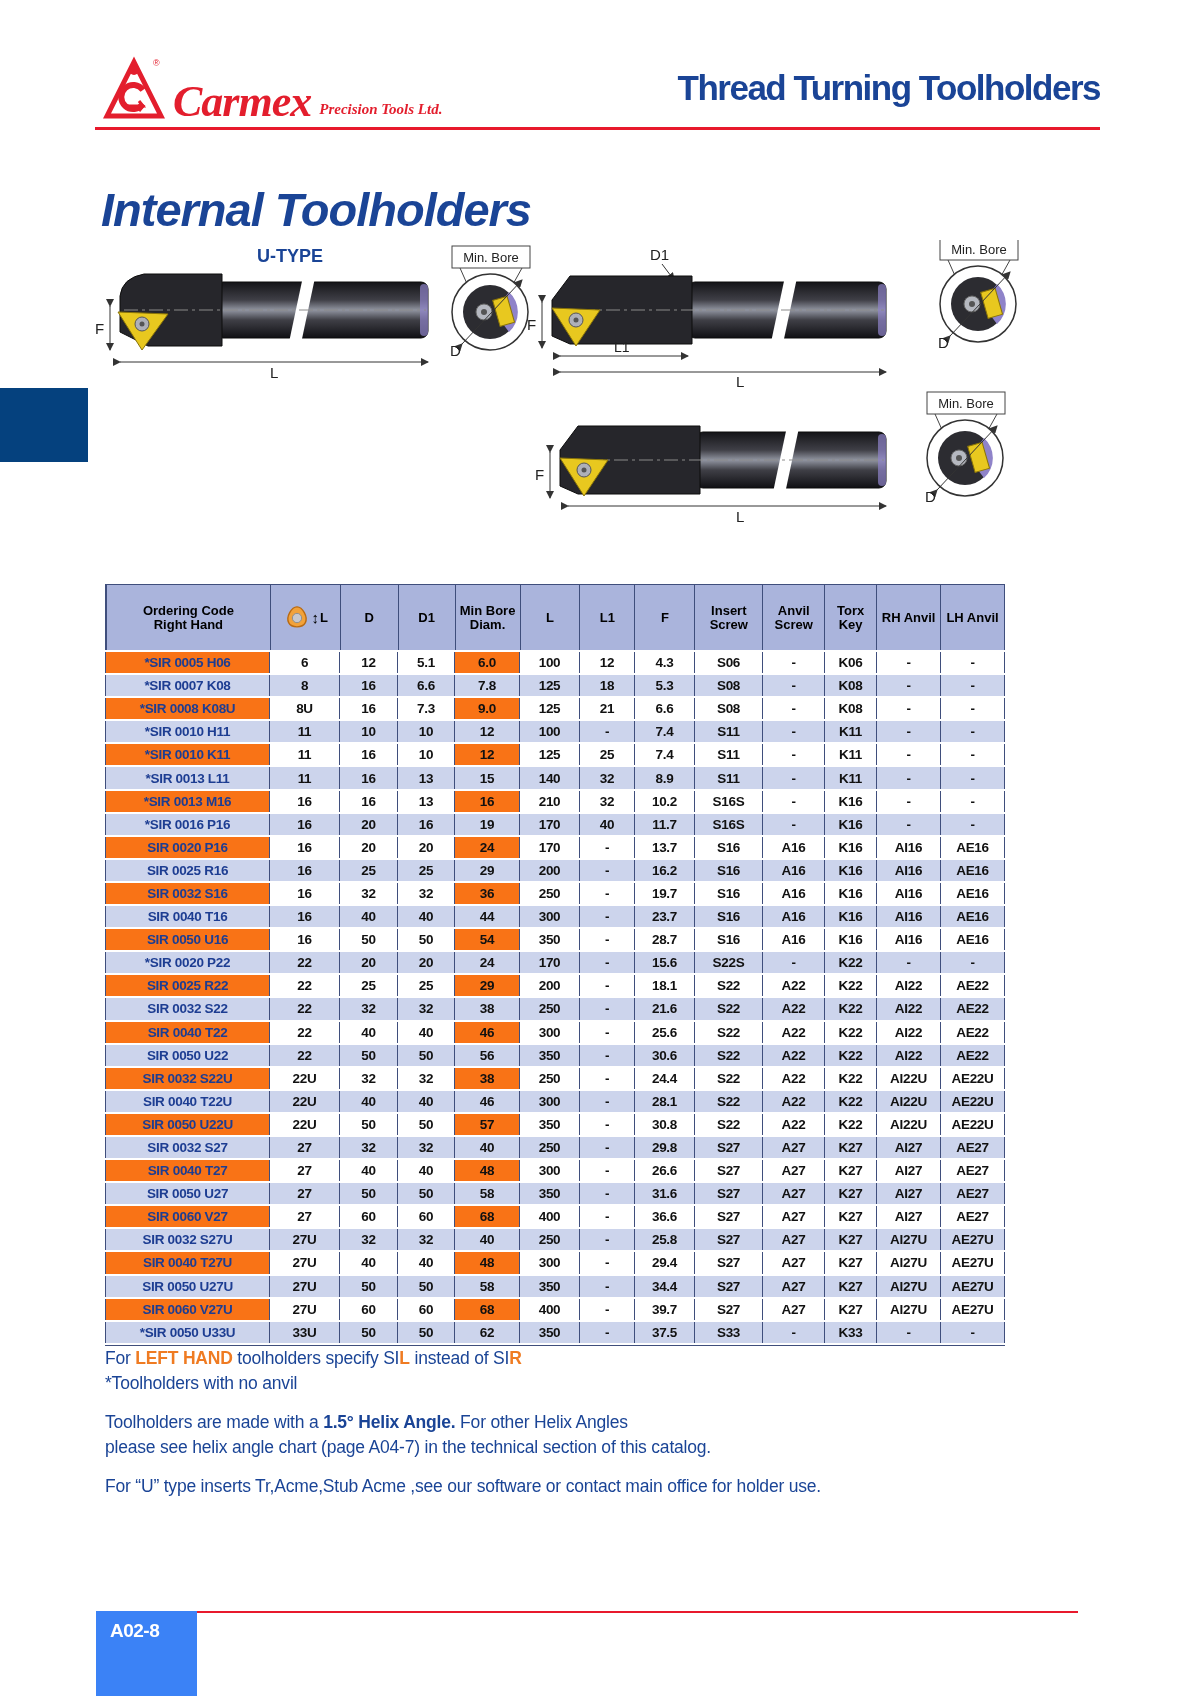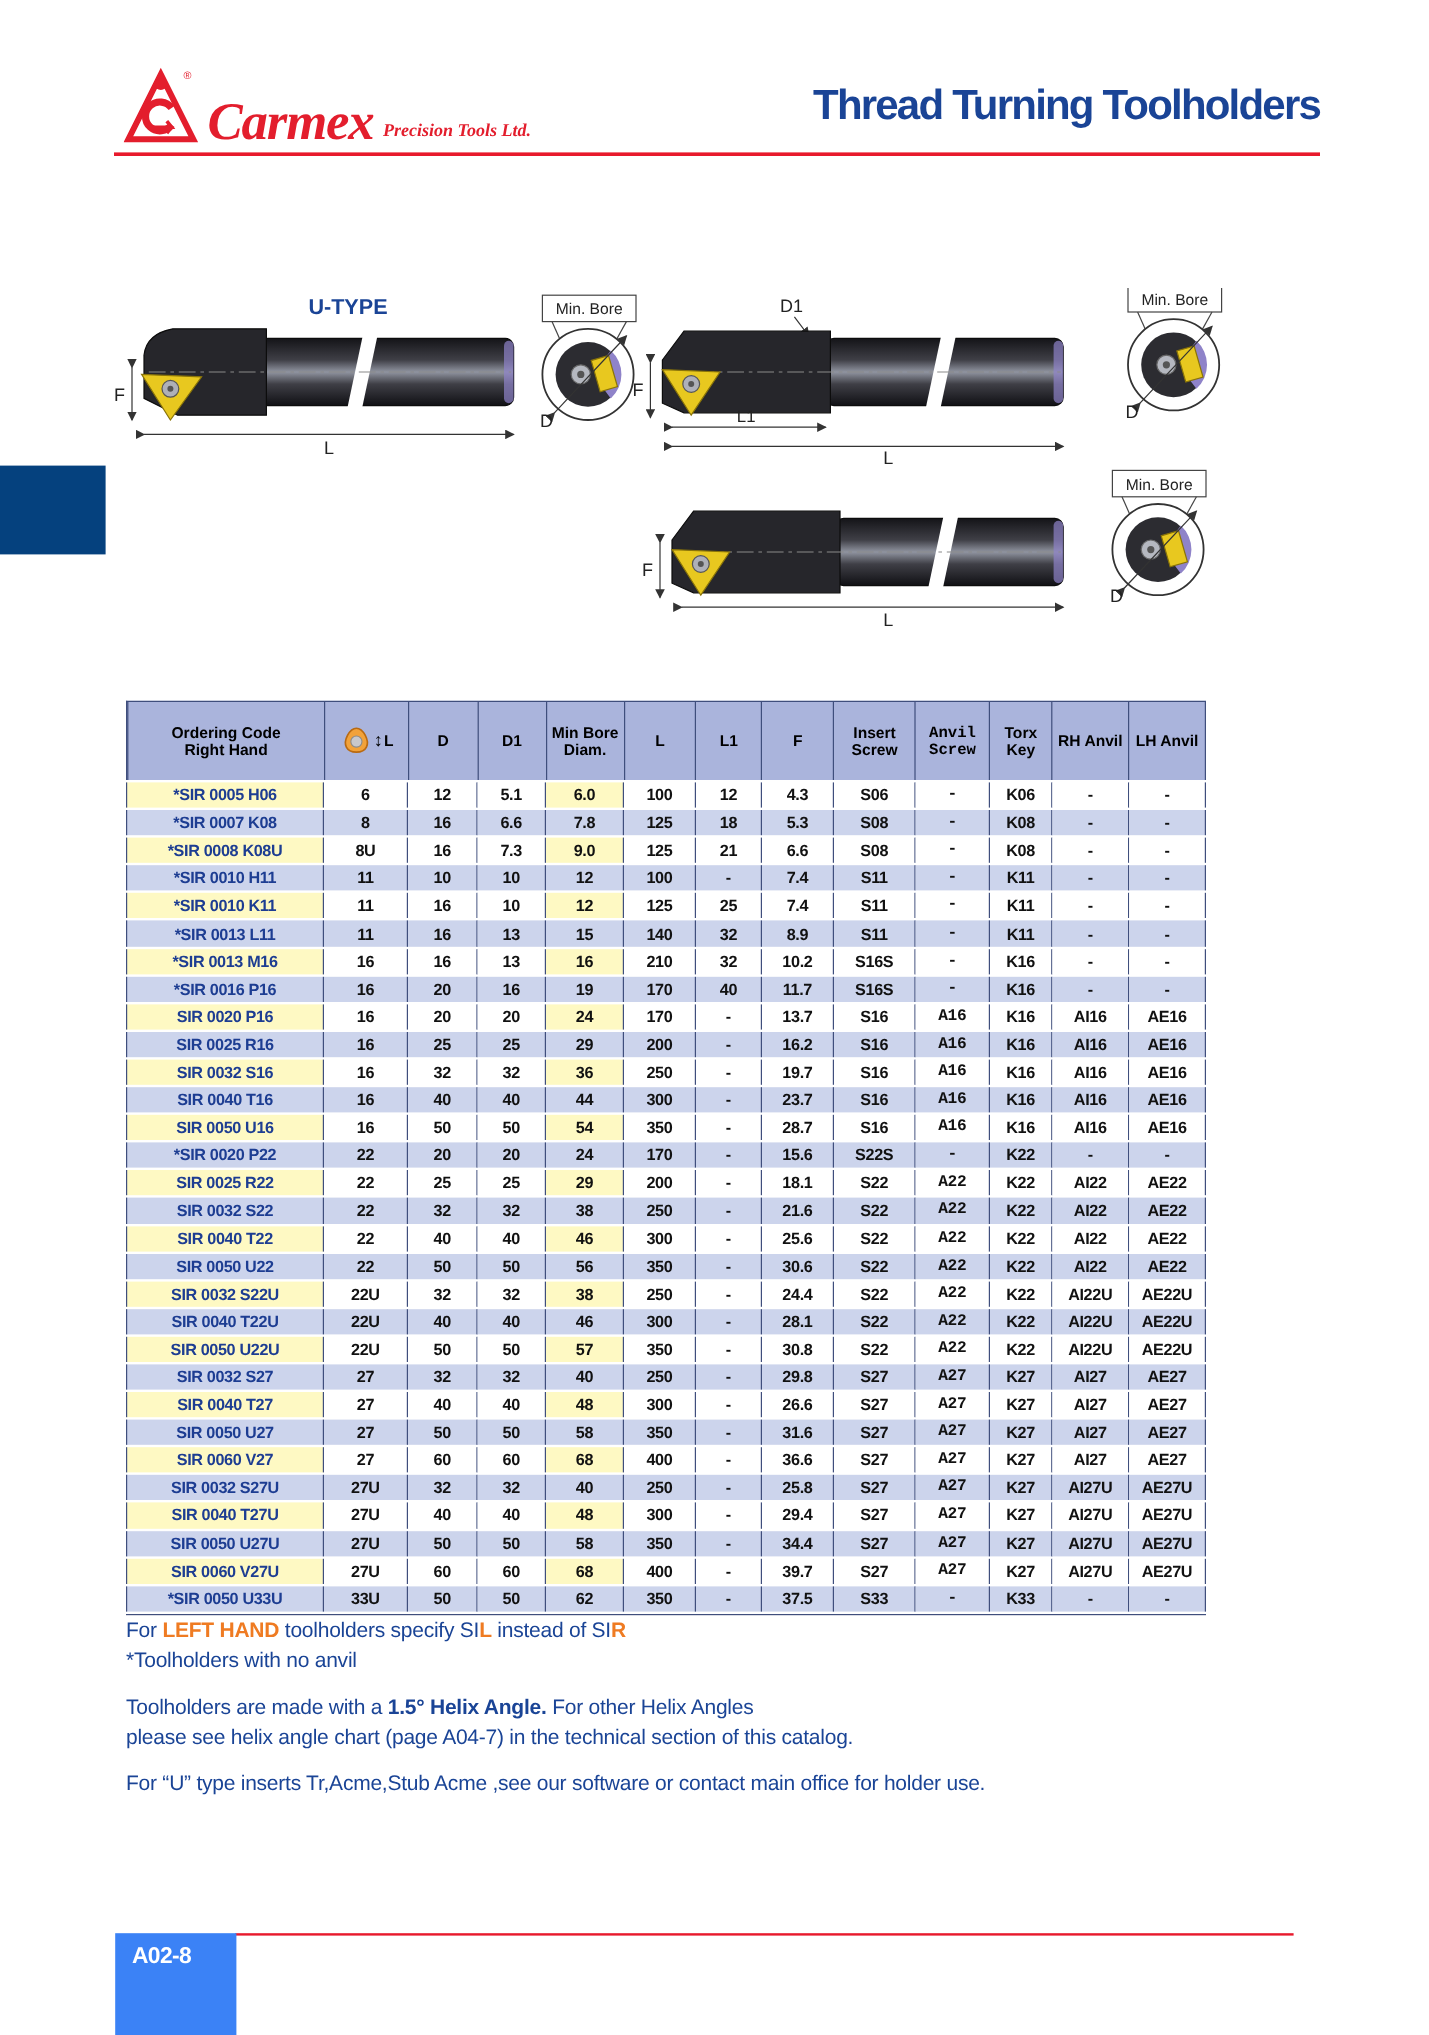--- a/index.html
+++ b/index.html
@@ -30,27 +30,27 @@
   .hcell{display:flex;flex-direction:column;align-items:center;justify-content:center;
          font-size:13px;font-weight:700;line-height:14px;text-align:center;color:#000;
          border-right:1px solid #3f4e7c;box-sizing:border-box;padding:15px 2px;}
   .hcell.iconcol{flex-direction:row;gap:1px;}
   .trow{display:flex;height:21.1px;margin-bottom:2px;}
   .cell{display:flex;align-items:center;justify-content:center;font-size:13.5px;font-weight:700;
         letter-spacing:-0.3px;border-right:1px solid #3f4e7c;box-sizing:border-box;
         border-left:0;line-height:21px;}
   .trow .cell:first-child, .hcell:first-child{border-left:1px solid #3f4e7c;}
   .trow.lite .cell{background:#fff;}
-  .trow.lite .code,.trow.lite .minbore{background:#fef9c3;}
+  .trow.lite .code,.trow.lite .minbore{background:#f97316;}
   .trow.alt .cell{background:#ccd4ec;}
   .code{color:#1d3d92;}
   .tbody{border-bottom:1px solid #3f4e7c;}
   .col0{width:165px;} .col1{width:70px;} .col2{width:58px;} .col3{width:57px;}
   .col4{width:65px;}  .col5{width:60px;} .col6{width:55px;} .col7{width:60px;}
-  .col8{width:68px;}  .col9{width:62px;font-family:Liberation Mono, monospace;} .col10{width:52px;} .col11{width:64px;} .col12{width:64px;}
+  .col8{width:68px;}  .col9{width:62px;} .col10{width:52px;} .col11{width:64px;} .col12{width:64px;}
   .updown{font-size:15px;font-weight:bold;}
 
   
   .notes{position:absolute;left:105px;top:1348px;width:920px;color:#1a4496;font-size:17.5px;
          letter-spacing:-0.2px;}
   .notes .ln{margin:0 0 4px 0;}
   .notes .gap{height:14px;}
   .orange{color:#ef7b22;font-weight:bold;}
   .bold{font-weight:bold;}
 
@@ -73,20 +73,21 @@
       <path d="M40,34 A12,12 0 1 0 40,48" fill="none" stroke="#e31e2d" stroke-width="6"></path>
       <path d="M22,50 h18 l-4,-5 m4,5 l-4,5" fill="none" stroke="#e31e2d" stroke-width="3"></path>
       <text x="50" y="10" font-size="9" fill="#e31e2d">®</text>
     </svg>
     <span class="brand-name">Carmex</span>
     <span class="brand-tag">Precision Tools Ltd.</span>
   </div>
   <div class="main-title">Thread Turning Toolholders</div>
   <div class="red-rule"></div>
 
+  <div class="page-title">Internal Toolholders</div>
 
   <div class="left-tab"></div>
 
   <svg class="diagrams" width="1010" height="290" viewBox="0 0 1010 290">
     <defs>
       <linearGradient id="barGrad" x1="0" y1="0" x2="0" y2="1">
         <stop offset="0" stop-color="#141418"></stop>
           <stop offset="0.32" stop-color="#3f3f46"></stop>
         <stop offset="0.5" stop-color="#9094a0"></stop>
           <stop offset="0.68" stop-color="#3f3f46"></stop>

